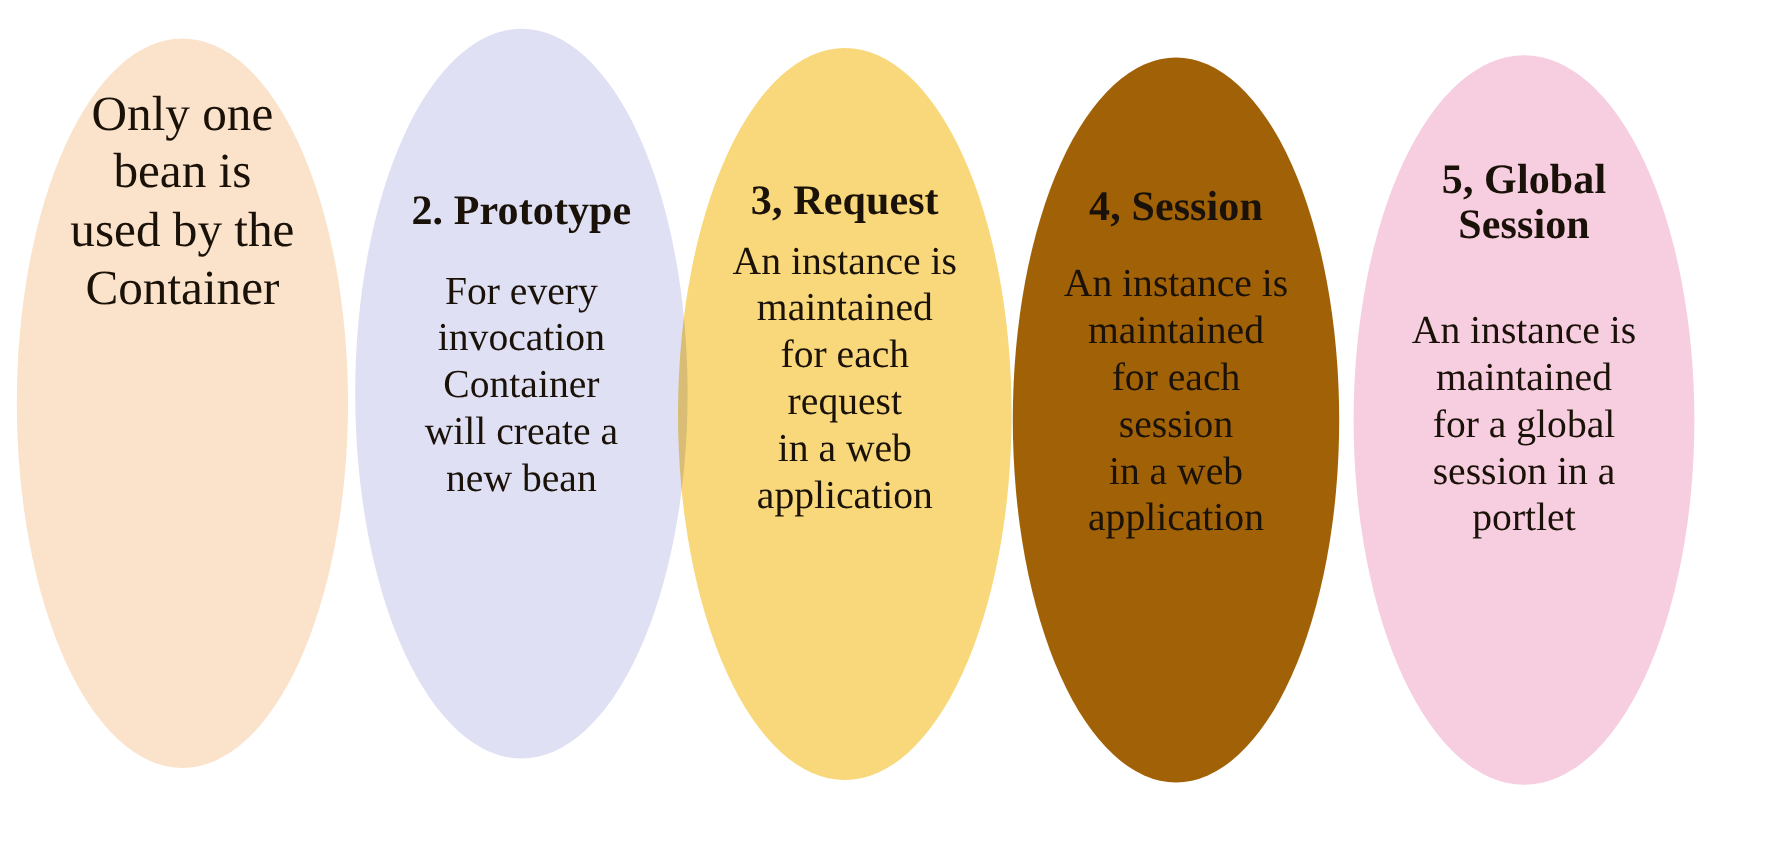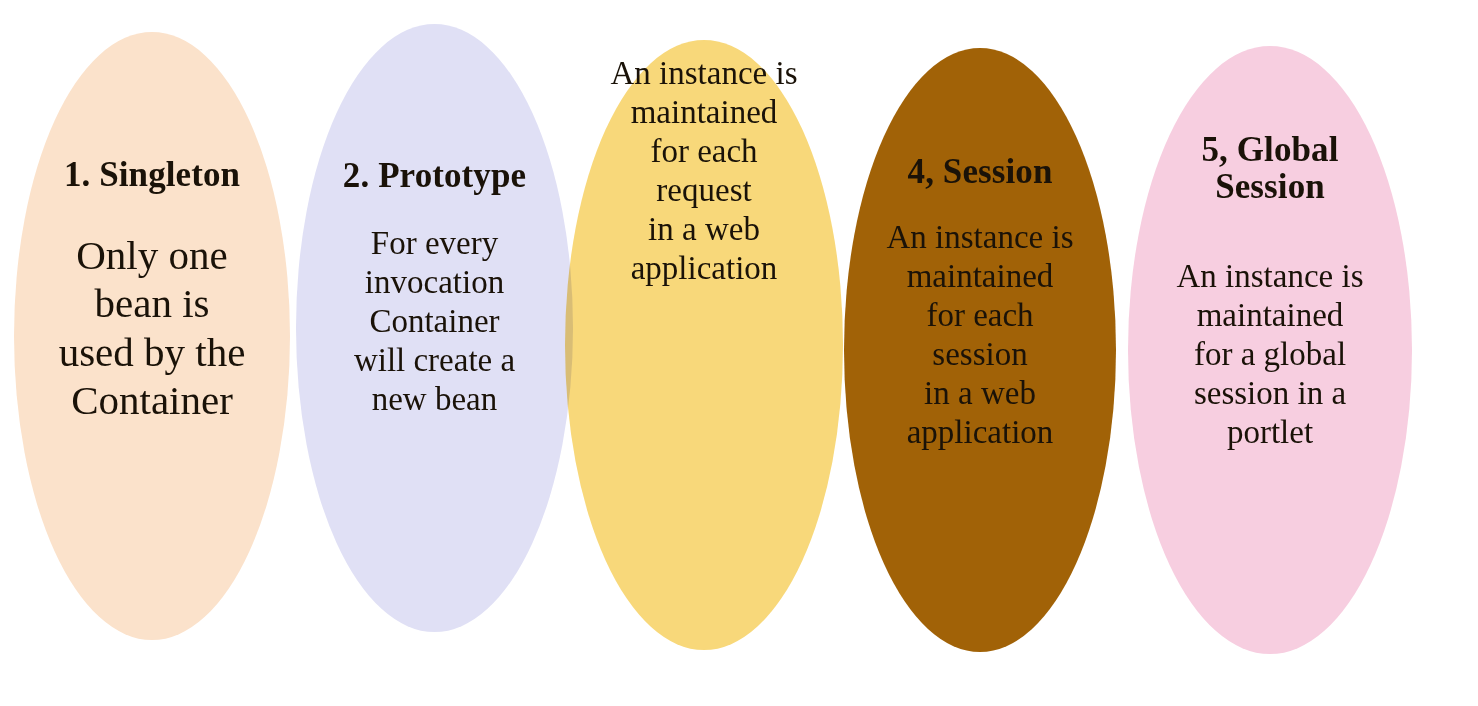--- a/index.html
+++ b/index.html
@@ -95,37 +95,37 @@
   }
   #ellipse-global-session .scope-title { font-size: 35px; margin-top: 85px; }
   #ellipse-global-session .scope-desc  { font-size: 33px; margin-top: 28px; }
 </style>
 </head>
 <body>
 
 <div id="diagram">
 
   <div class="scope-ellipse" id="ellipse-singleton">
-    <div class="scope-title">1. Singleton</div>
     <div class="scope-desc">Only one
 bean is
 used by the
 Container</div>
   </div>
 
   <div class="scope-ellipse" id="ellipse-prototype">
     <div class="scope-title">2. Prototype</div>
     <div class="scope-desc">For every
 invocation
 Container
 will create a
 new bean</div>
   </div>
 
   <div class="scope-ellipse" id="ellipse-request">
+    <div class="scope-title">3, Request</div>
     <div class="scope-desc">An instance is
 maintained
 for each
 request
 in a web
 application</div>
   </div>
 
   <div class="scope-ellipse" id="ellipse-session">
     <div class="scope-title">4, Session</div>

